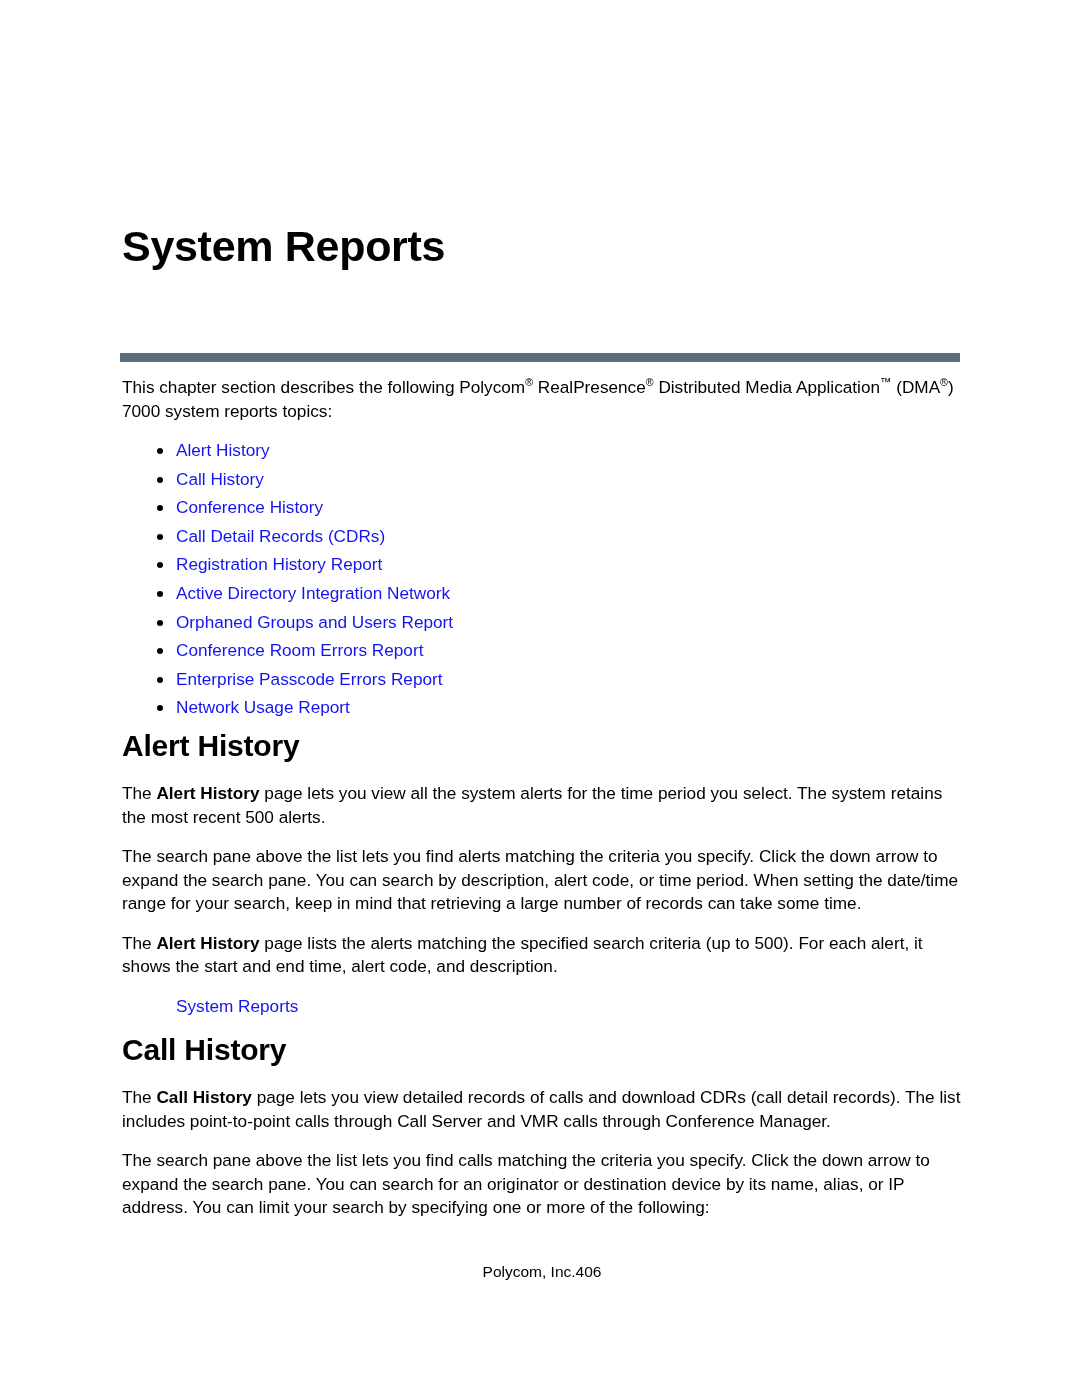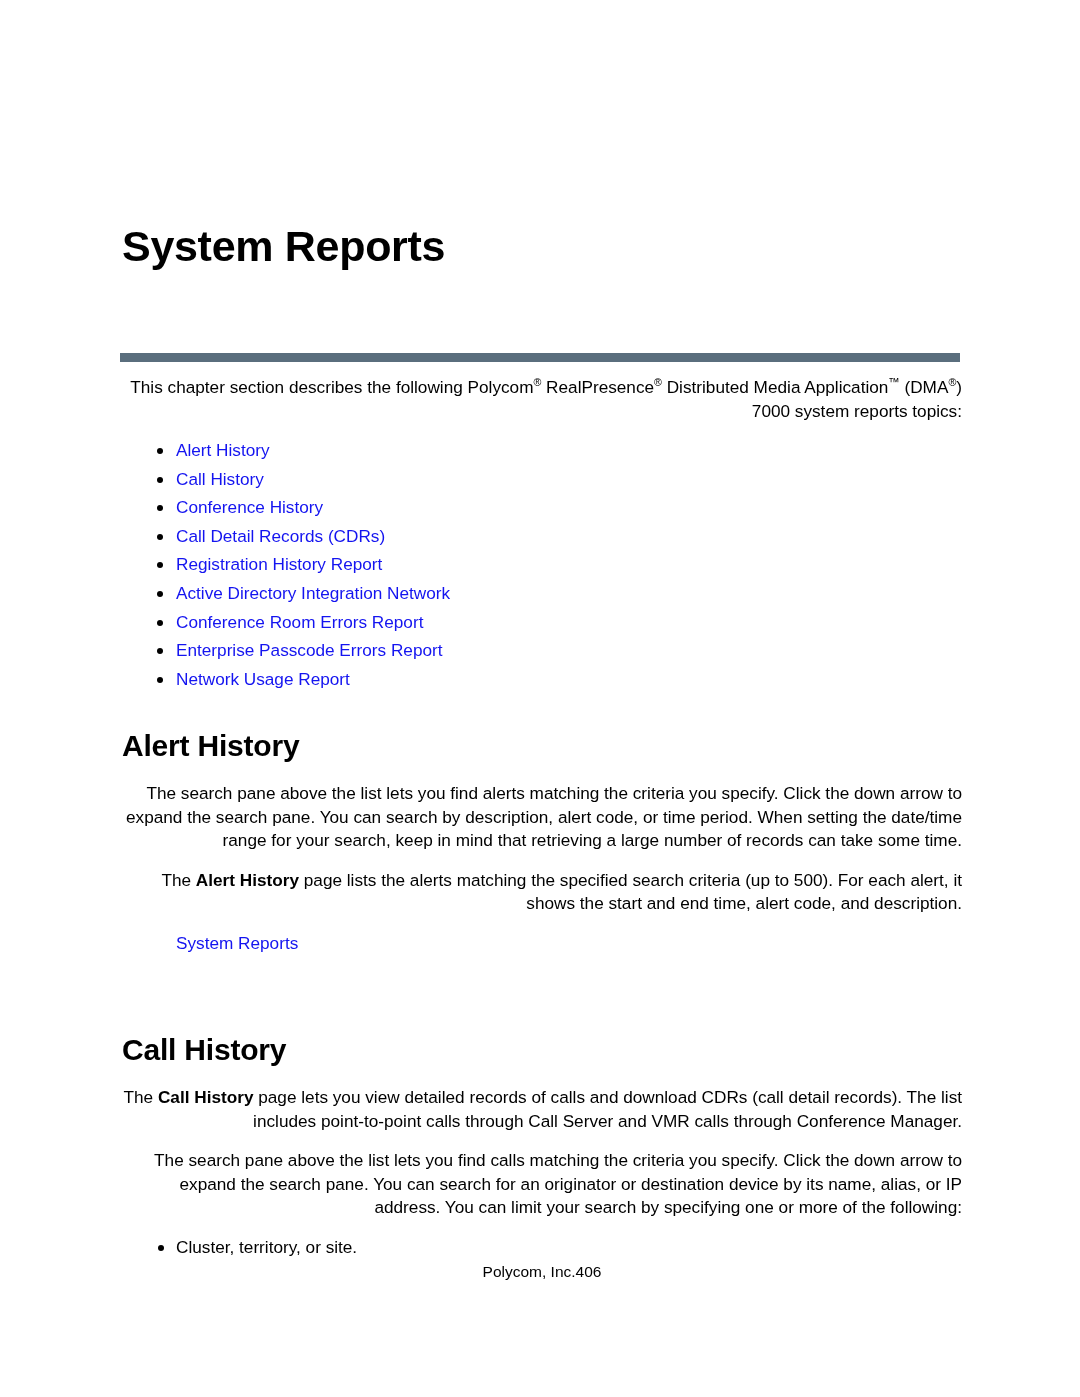--- a/index.html
+++ b/index.html
@@ -46,21 +46,21 @@
   .content {
     position: absolute;
     left: 122px;
     top: 376px;
     width: 840px;
   }
   p.body {
     margin: 0 0 16px 0;
     font-size: 17.2px;
     line-height: 23.5px;
-    text-align: right;
+    text-align: left;
   }
   p.body b { font-weight: bold; }
   sup {
     font-size: 0.62em;
     vertical-align: super;
     line-height: 0;
   }
   sup.tm {
     vertical-align: super;
     font-size: 0.66em;
@@ -161,47 +161,46 @@
   <div class="content">
     <p class="body"><span>This chapter section describes the following Polycom</span><sup>®</sup><span> RealPresence</span><sup>®</sup><span> Distributed Media Application</span><sup class="tm">™</sup> <span>(DMA</span><sup>®</sup><span>) 7000 system reports topics:</span></p>
 
     <ul class="link-list">
       <li><span class="dot"></span><a class="xref blue" href="#">Alert History</a></li>
       <li><span class="dot"></span><a class="xref blue" href="#">Call History</a></li>
       <li><span class="dot"></span><a class="xref blue" href="#">Conference History</a></li>
       <li><span class="dot"></span><a class="xref blue" href="#">Call Detail Records (CDRs)</a></li>
       <li><span class="dot"></span><a class="xref blue" href="#">Registration History Report</a></li>
       <li><span class="dot"></span><a class="xref blue" href="#">Active Directory Integration Network</a></li>
+      <li><span class="dot"></span><a class="xref blue" href="#">Orphaned Groups and Users Report</a></li>
       <li><span class="dot"></span><a class="xref blue" href="#">Conference Room Errors Report</a></li>
       <li><span class="dot"></span><a class="xref blue" href="#">Enterprise Passcode Errors Report</a></li>
       <li><span class="dot"></span><a class="xref blue" href="#">Network Usage Report</a></li>
     </ul>
   </div>
 
   <h2 class="section sec-alert-history">Alert History</h2>
 
   <div class="block-alert">
+    <p class="body"><span>The </span><b>Alert History</b><span> page lets you view all the system alerts for the time period you select. The system retains the most recent 500 alerts.</span></p>
 
     <p class="body">The search pane above the list lets you find alerts matching the criteria you specify. Click the down arrow to expand the search pane. You can search by description, alert code, or time period. When setting the date/time range for your search, keep in mind that retrieving a large number of records can take some time.</p>
 
     <p class="body"><span>The </span><b>Alert History</b><span> page lists the alerts matching the specified search criteria (up to 500). For each alert, it shows the start and end time, alert code, and description.</span></p>
 
     <p class="seealso-link"><a class="xref blue" href="#">System Reports</a></p>
   </div>
 
   <h2 class="section sec-call-history">Call History</h2>
 
   <div class="block-call">
     <p class="body"><span>The </span><b>Call History</b><span> page lets you view detailed records of calls and download CDRs (call detail records). The list includes point-to-point calls through Call Server and VMR calls through Conference Manager.</span></p>
 
     <p class="body">The search pane above the list lets you find calls matching the criteria you specify. Click the down arrow to expand the search pane. You can search for an originator or destination device by its name, alias, or IP address. You can limit your search by specifying one or more of the following:</p>
 
-    <ul class="body-list">
-      <li><span class="dot"></span><span>Cluster, territory, or site.</span></li>
-    </ul>
   </div>
 
   <div class="footer">
     <span>Polycom, Inc.</span>
     <span>406</span>
   </div>
 
 </div>
 
 </body></html>

